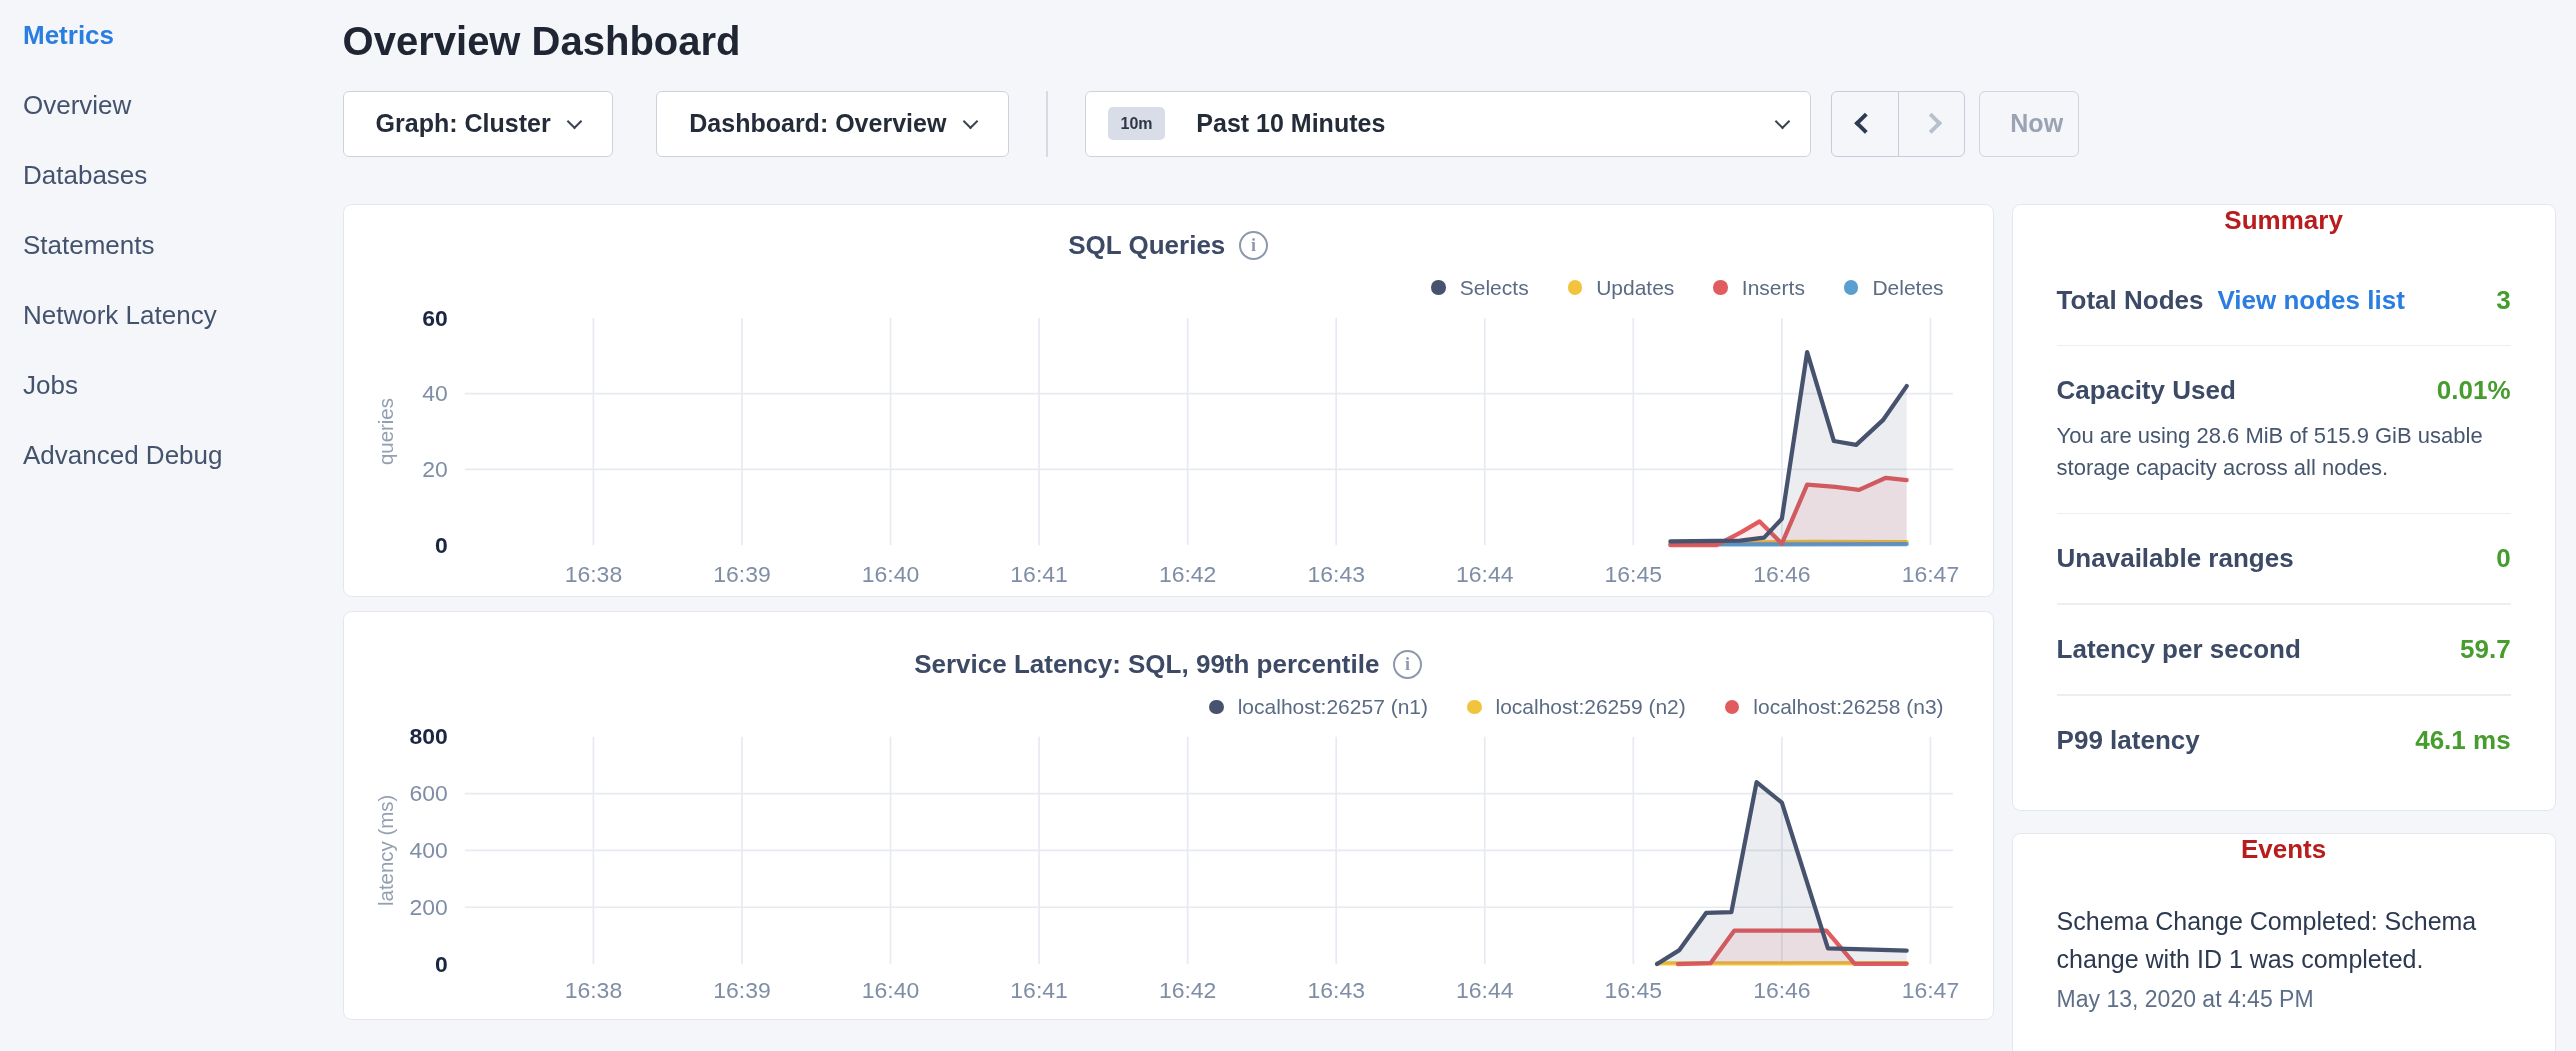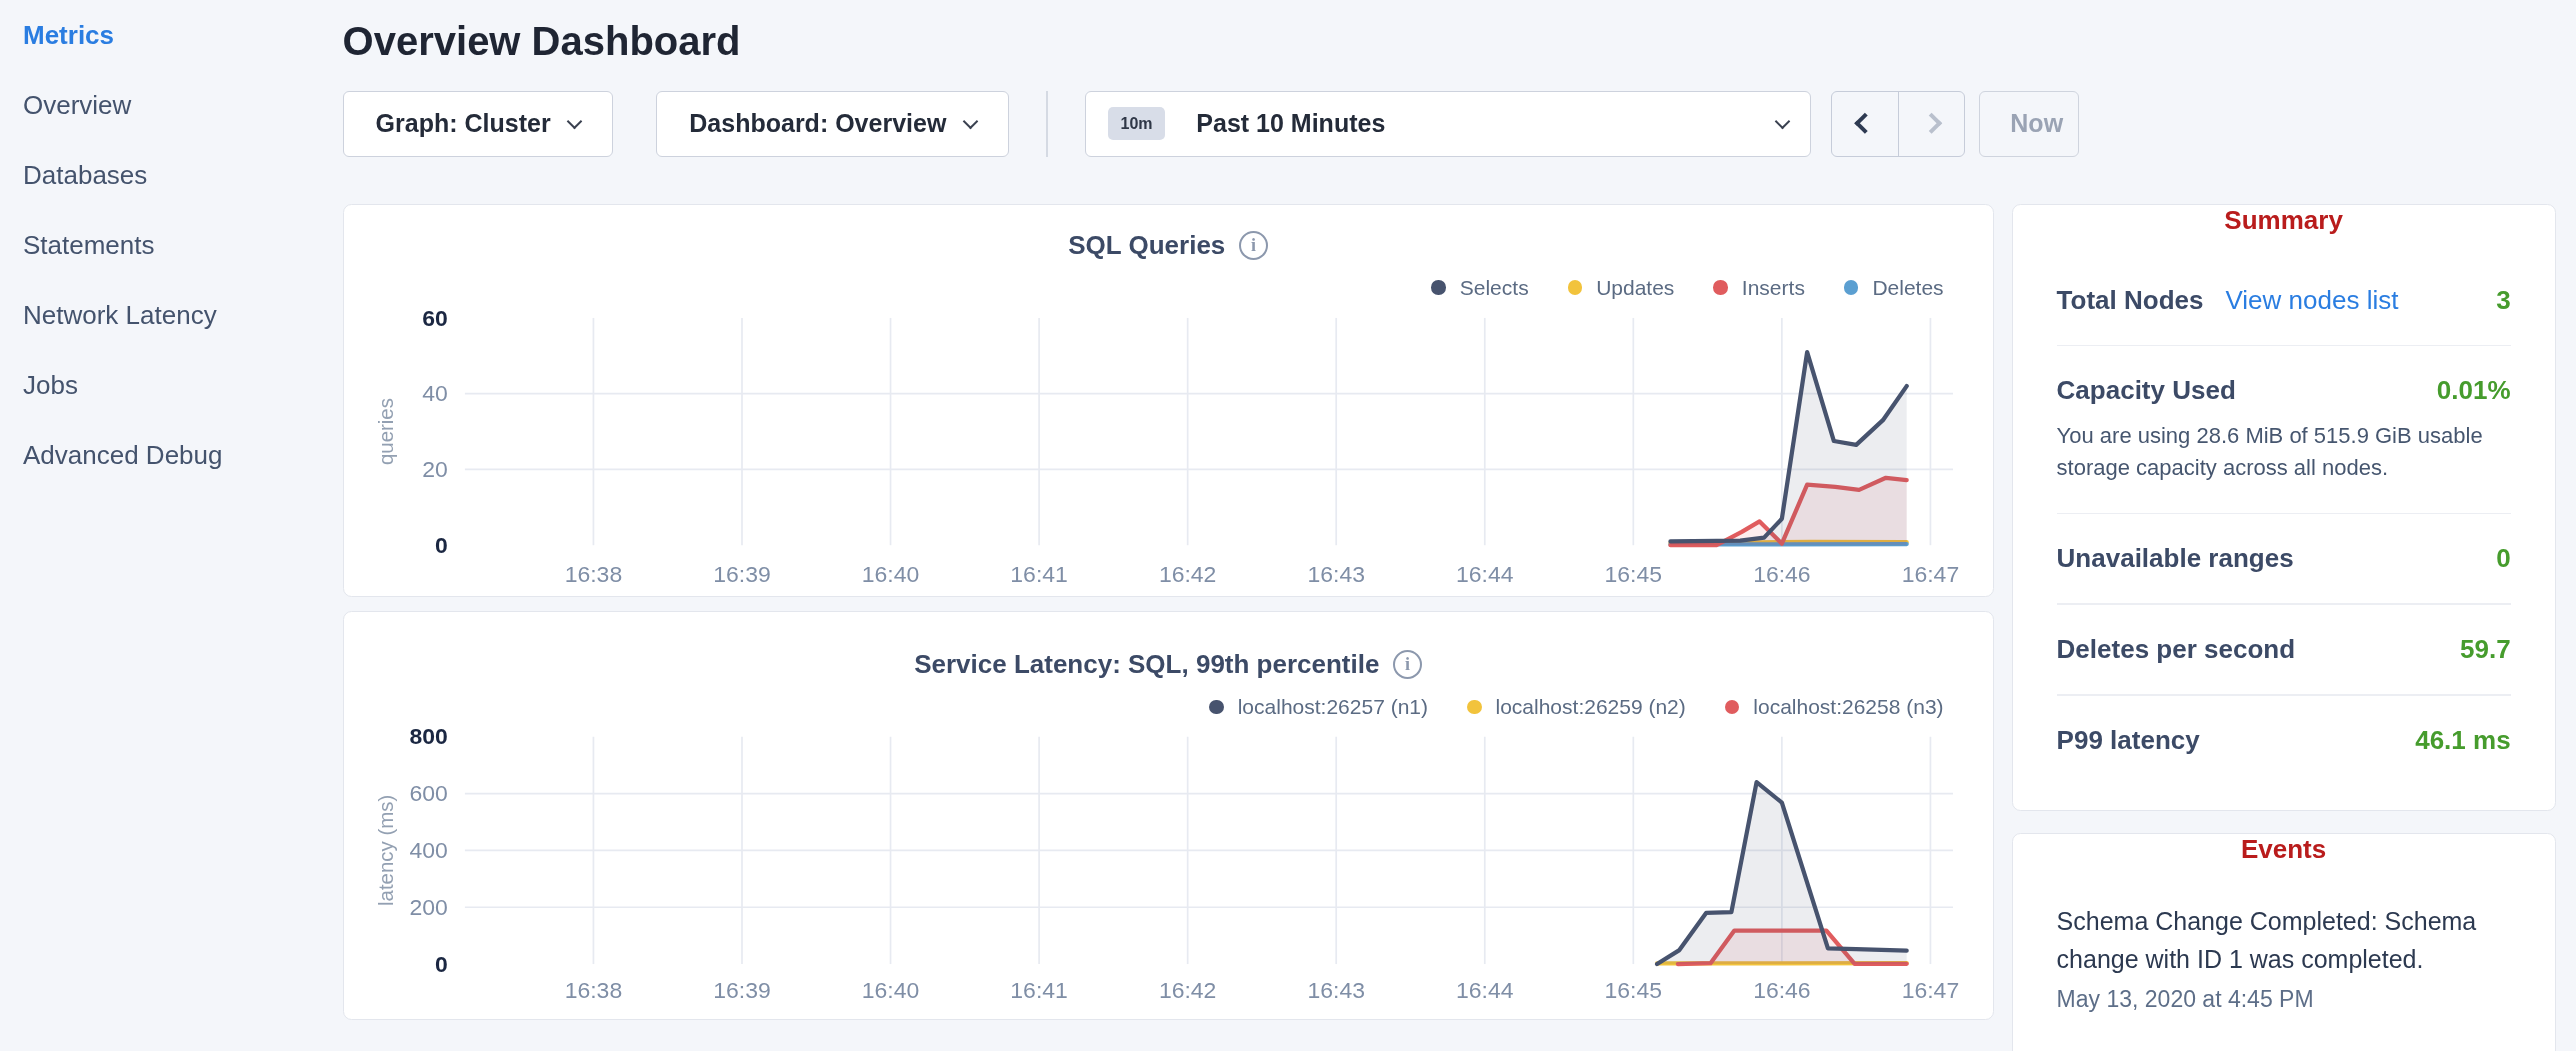--- a/index.html
+++ b/index.html
@@ -91,21 +91,21 @@
   .plot-svg { position:absolute; left:0; top:0; width:100%; height:100%; }
   .plot-svg text { font-family:"Liberation Sans", sans-serif; }
 
   
   .right-col { width:544px; flex:none; display:flex; flex-direction:column; gap:22px; }
   .summary-card { height:607px; padding:0 44px; }
   .side-title { text-align:center; font-size:26px; font-weight:bold; color:#b91c1c; }
   .sum-rows { margin-top:49px; }
   .sum-line { display:flex; align-items:baseline; }
   .sum-label { font-size:26px; font-weight:bold; color:#3c4a66; }
-  .sum-link { margin-left:22px; font-size:26px; font-weight:normal; color:#2a7de1; cursor:pointer; }
+  .sum-link { margin-left:14px; font-size:26px; font-weight:bold; color:#2a7de1; cursor:pointer; }
   .sum-value { margin-left:auto; font-size:26px; font-weight:bold; color:#469c2d; }
   .sum-desc { margin-top:13.6px; font-size:22px; line-height:1.45; color:#46566f; }
   .sum-div { height:1.7px; background:#eceef3; margin:29px 0; }
 
   .events-card { height:255px; padding:0 44px; }
   .event-text { margin-top:37px; font-size:25px; line-height:1.55; color:#2c3950; }
   .event-time { margin-top:6.8px; font-size:23px; color:#5d6e88; }
 </style>
 </head>
 <body>
@@ -294,21 +294,21 @@
               <div class="sum-div"></div>
               <div class="sum-row">
                 <div class="sum-line">
                   <span class="sum-label">Unavailable ranges</span>
                   <span class="sum-value">0</span>
                 </div>
               </div>
               <div class="sum-div"></div>
               <div class="sum-row">
                 <div class="sum-line">
-                  <span class="sum-label">Deletes per second</span>
+                  <span class="sum-label">Latency per second</span>
                   <span class="sum-value">59.7</span>
                 </div>
               </div>
               <div class="sum-div"></div>
               <div class="sum-row">
                 <div class="sum-line">
                   <span class="sum-label">P99 latency</span>
                   <span class="sum-value">46.1 ms</span>
                 </div>
               </div>

